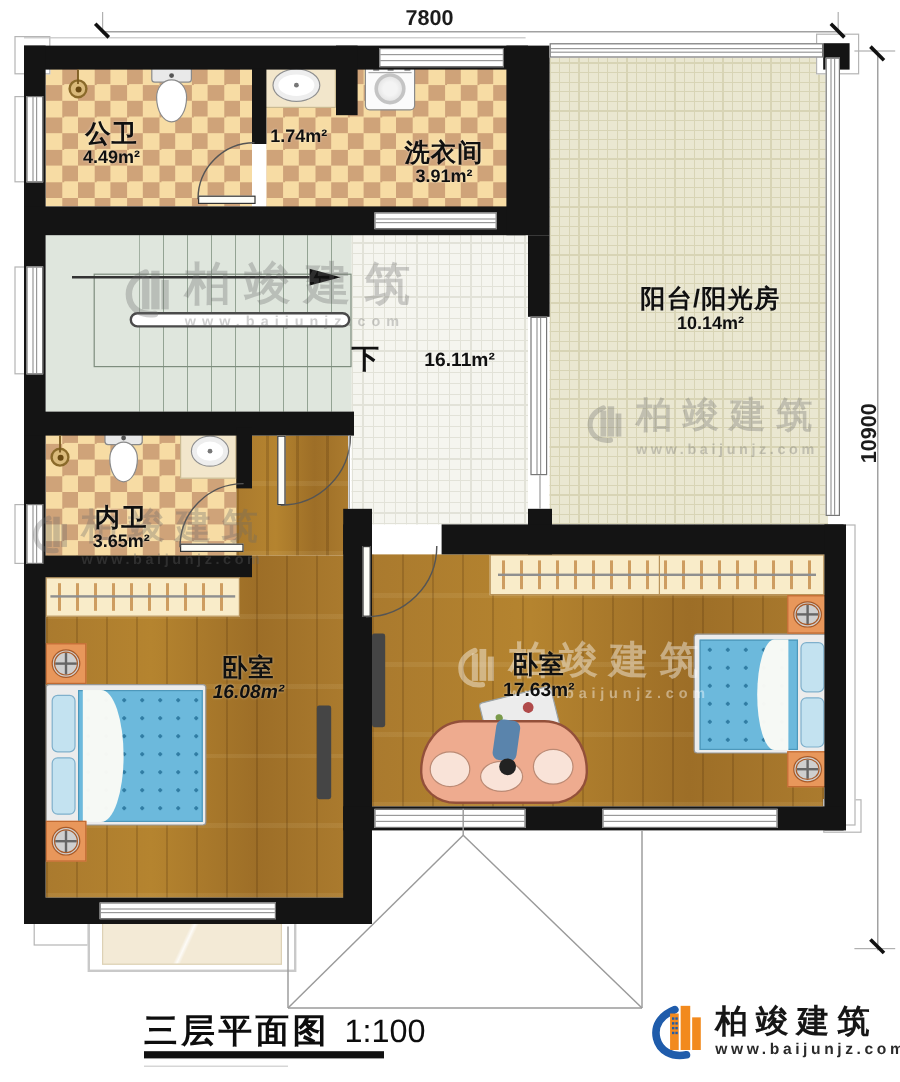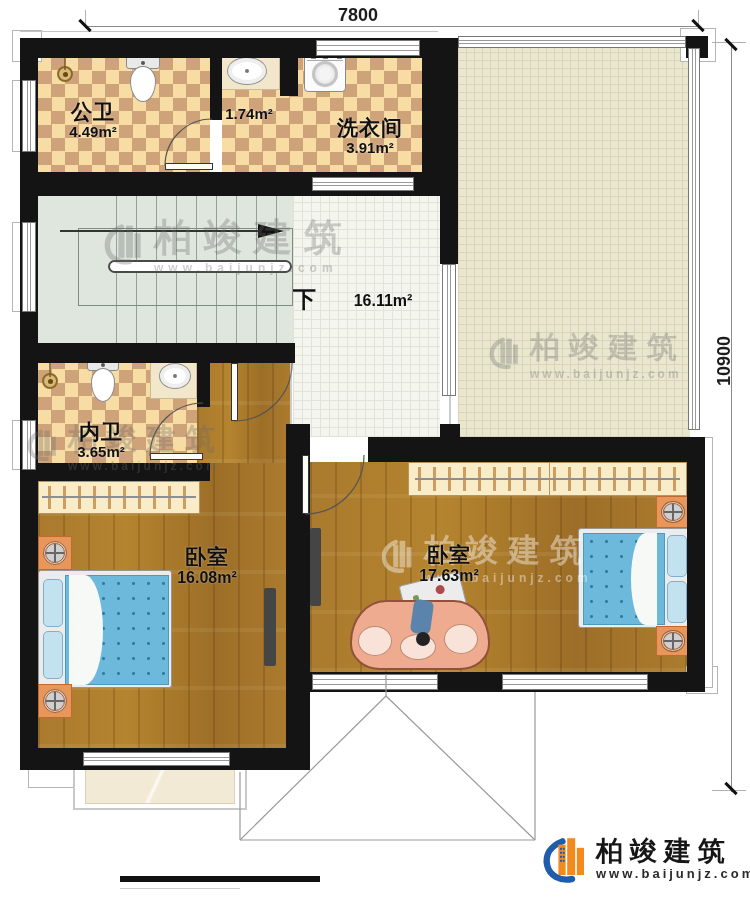--- a/index.html
+++ b/index.html
@@ -284,33 +284,37 @@
     <div class="rname">公卫</div>
     <div class="rarea">4.49m²</div>
   </div>
   <div class="label" style="left:249px;top:106px;">
     <div class="rarea">1.74m²</div>
   </div>
   <div class="label" style="left:370px;top:116px;">
     <div class="rname">洗衣间</div>
     <div class="rarea">3.91m²</div>
   </div>
+  <div class="label" style="left:592px;top:238px;">
+    <div class="rname">阳台/阳光房</div>
+    <div class="rarea">10.14m²</div>
+  </div>
   <div class="label" style="left:305px;top:287px;">
     <div class="rname" style="font-size:23px;">下</div>
   </div>
   <div class="label" style="left:383px;top:292px;">
     <div class="rarea" style="font-size:16px;">16.11m²</div>
   </div>
   <div class="label" style="left:101px;top:420px;">
     <div class="rname">内卫</div>
     <div class="rarea">3.65m²</div>
   </div>
   <div class="label" style="left:207px;top:545px;">
     <div class="rname">卧室</div>
-    <div class="rarea" style="font-size:16px;">16.08m²</div>
+    <div class="rarea" style="font-size:16px;font-style:italic;">16.08m²</div>
   </div>
   <div class="label" style="left:449px;top:543px;">
     <div class="rname">卧室</div>
     <div class="rarea" style="font-size:16px;">17.63m²</div>
   </div>
 
   <div class="dimline" style="left:85px;top:26px;width:613px;height:1px;"></div>
   <div class="tick" style="left:77px;top:24px;"></div>
   <div class="tick" style="left:690px;top:24px;"></div>
   <div class="dimext" style="left:85px;top:10px;width:1px;height:18px;"></div>
@@ -366,20 +370,24 @@
       <rect x="24" y="12" width="8" height="36" fill="currentColor"></rect>
         <rect x="34" y="6" width="9" height="42" fill="currentColor"></rect>
         <rect x="45" y="16" width="8" height="32" fill="currentColor"></rect>
     </svg>
     <div>
       <div class="wm-text" style="font-size:32px;letter-spacing:10px;">柏竣建筑</div>
       <div class="wm-url" style="letter-spacing:4px;">www.baijunjz.com</div>
     </div>
   </div>
 
+  <div class="abs" style="left:120px;top:840px;z-index:50;display:flex;align-items:baseline;">
+    <span class="f-title">三层平面图</span>
+    <span class="f-scale">1:100</span>
+  </div>
   <div class="f-bar" style="left:120px;top:876px;width:200px;height:6px;"></div>
   <div class="abs" style="left:120px;top:888px;width:120px;height:1px;background:#ccc;z-index:50;"></div>
   <div class="abs" style="left:330px;top:844px;z-index:50;">
   </div>
   <div class="abs" style="left:540px;top:830px;z-index:50;display:flex;align-items:center;gap:8px;">
     <svg width="48" height="58" viewBox="0 0 60 64">
       <path d="M28 10 C13 16 6 27 9 40 C12 53 25 60 40 57" fill="none" stroke="#1f5cab" stroke-width="8" stroke-linecap="round"></path>
       <rect x="23" y="14" width="9" height="38" fill="#f28a1e"></rect>
       <rect x="34" y="6" width="10" height="46" fill="#f28a1e"></rect>
       <rect x="46" y="18" width="9" height="34" fill="#f28a1e"></rect>

